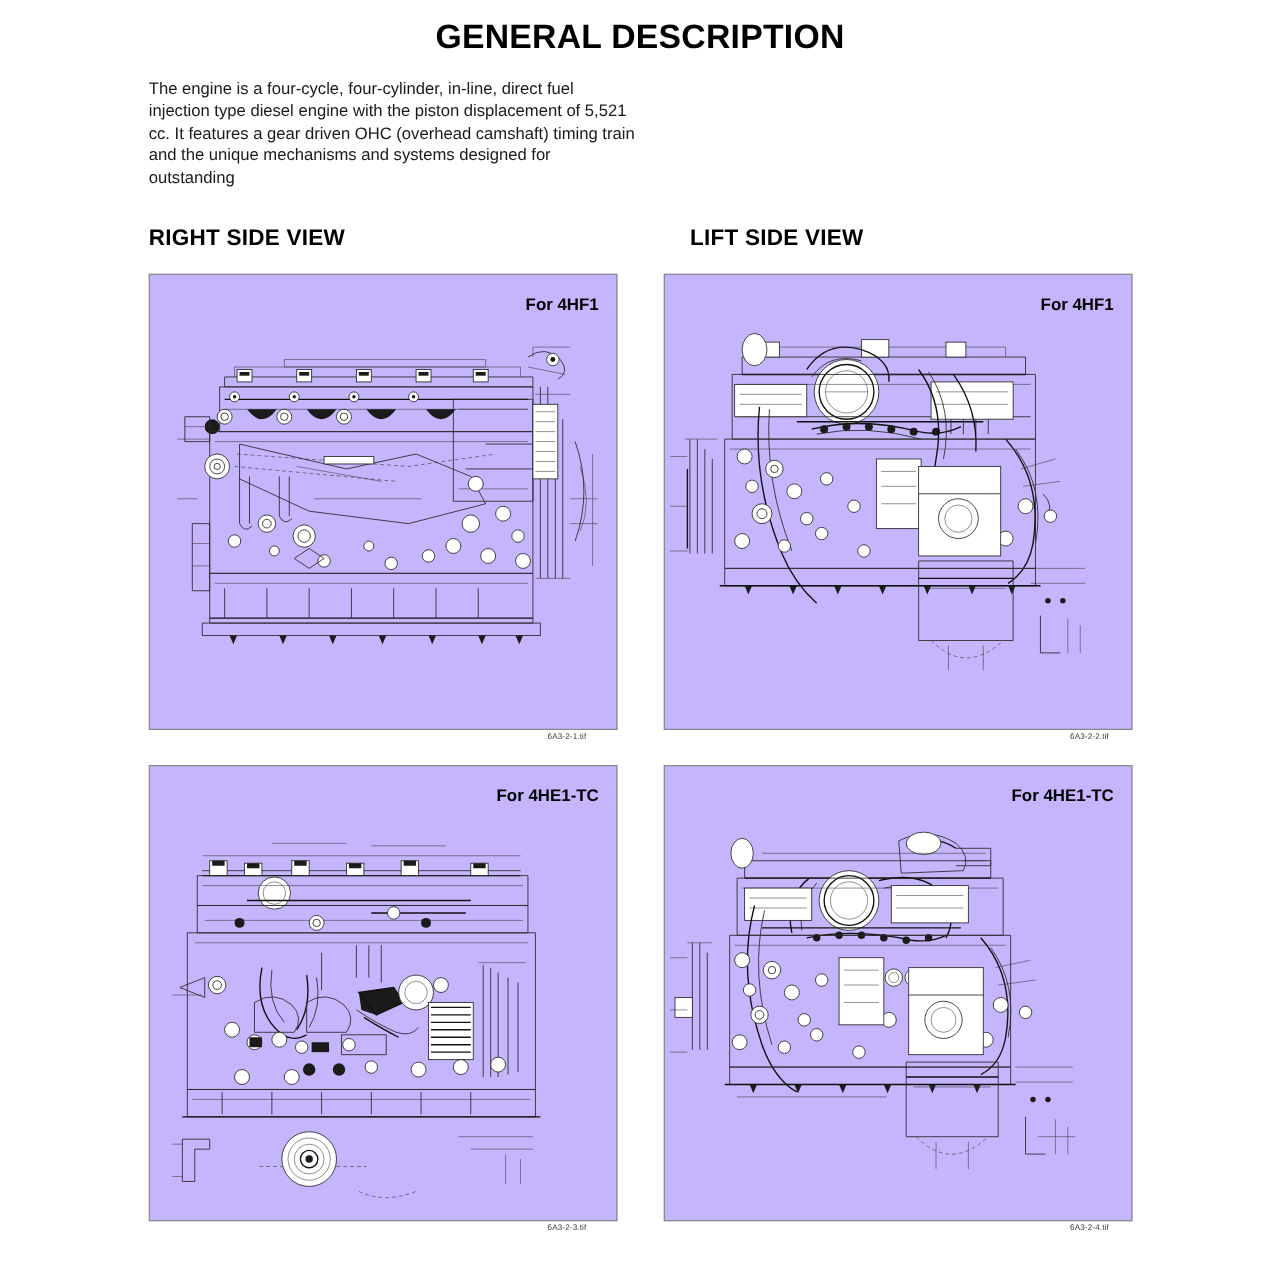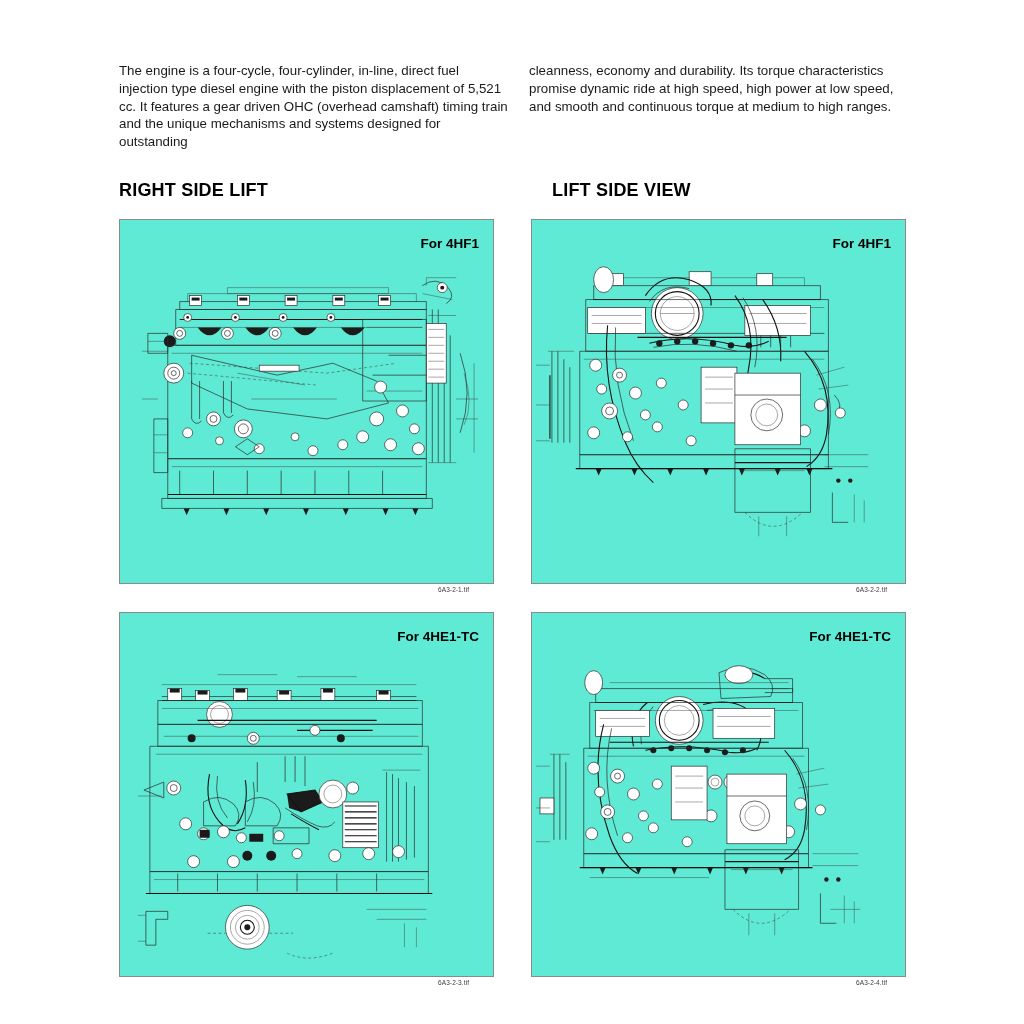--- a/index.html
+++ b/index.html
@@ -63,21 +63,21 @@
     color: #000;
   }
   .section-heading.h-left  { left: 119px; top: 180px; }
   .section-heading.h-right { left: 552px; top: 180px; }
 
   
   .panel {
     position: absolute;
     box-sizing: border-box;
     border: 1px solid #8a8a8a;
-    background: #5eead4;
+    background: #c4b5fd;
   }
   .panel.p1 { left: 119px; top: 219px; width: 375px; height: 365px; }
   .panel.p2 { left: 531px; top: 219px; width: 375px; height: 365px; }
   .panel.p3 { left: 119px; top: 612px; width: 375px; height: 365px; }
   .panel.p4 { left: 531px; top: 612px; width: 375px; height: 365px; }
 
   .panel-label {
     position: absolute;
     right: 14px;
     top: 16px;
@@ -117,31 +117,29 @@
   .ln-b { stroke: #111111; stroke-width: 1.1; fill: none; }
   .fl-d { fill: #1b1b1b; stroke: none; }
   .fl-w { fill: #ffffff; stroke: #2b2b2b; stroke-width: 0.7; }
   .dsh  { stroke: #3a3a3a; stroke-width: 0.5; fill: none; stroke-dasharray: 3 2.5; }
 </style>
 </head>
 <body>
 
 <div class="page">
 
+  <div class="doc-title">GENERAL DESCRIPTION</div>
 
   <div class="intro">
     <div class="intro-col left">
       <p>The engine is a four-cycle, four-cylinder, in-line, direct fuel injection type diesel engine with the piston displacement of 5,521 cc. It features a gear driven OHC (overhead camshaft) timing train and the unique mechanisms and systems designed for outstanding</p>
     </div>
-    <div class="intro-col right">
-      <p>cleanness, economy and durability. Its torque characteristics promise dynamic ride at high speed, high power at low speed, and smooth and continuous torque at medium to high ranges.</p>
-    </div>
   </div>
 
-  <div class="section-heading h-left">RIGHT SIDE LIFT</div>
+  <div class="section-heading h-left">RIGHT SIDE VIEW</div>
   <div class="section-heading h-right">LIFT SIDE VIEW</div>
 
   <div class="panel p1">
     <div class="panel-label">For 4HF1</div>
     <div class="panel-figure">
       <svg viewBox="0 0 375 365" preserveAspectRatio="xMidYMid meet">
         <g transform="translate(8,4)">
 
           <path class="ln" d="M52 78 L300 78 L300 86 L52 86 Z"></path>
           <path class="ln-t" d="M60 70 L290 70"></path>

